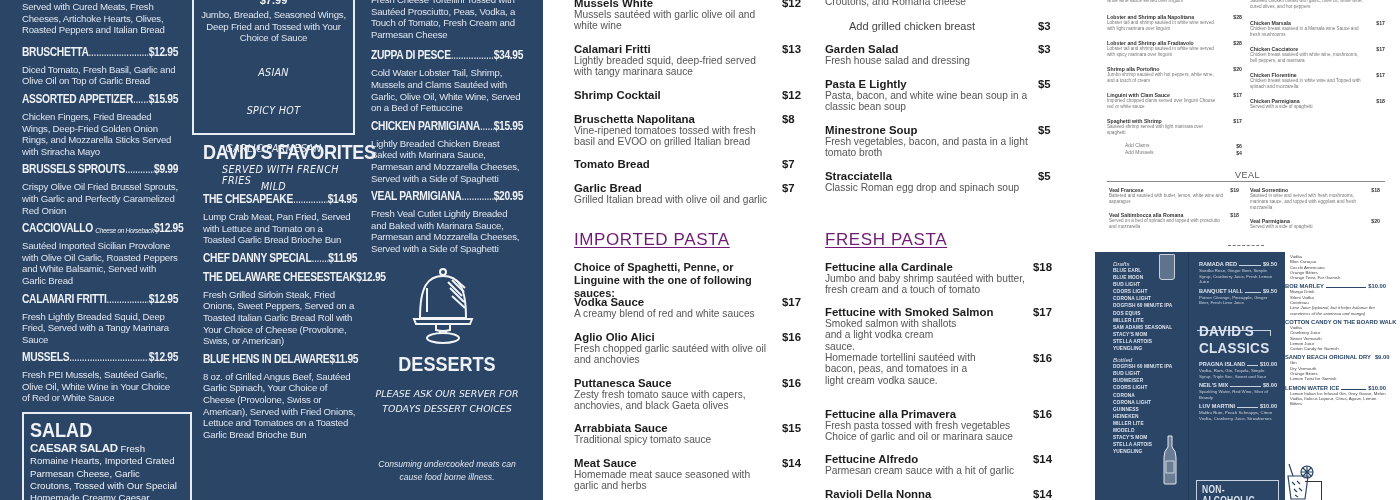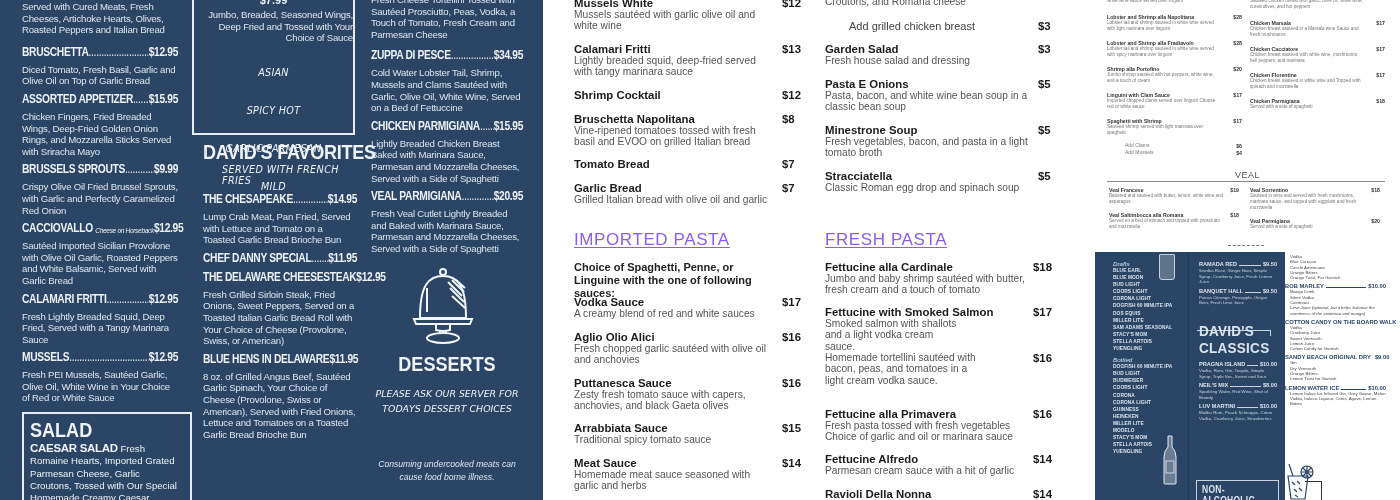--- a/index.html
+++ b/index.html
@@ -12,21 +12,21 @@
   .bcol.c1 { left: 22px; width: 156px; }
   .bcol.c2 { left: 192px; width: 165px; }
   .bcol.c3 { left: 371px; width: 152px; }
   .b-item-title { font-family: "Liberation Sans", sans-serif; font-weight: 700; font-size: 12.5px; letter-spacing: -0.4px; transform: scaleX(0.82); transform-origin: left; white-space: nowrap; display: flex; width: 122%; margin-top: 5px; }
   .b-item-title .nm { flex: 0 0 auto; }
   .b-item-title .dots { flex: 1 1 auto; overflow: hidden; white-space: nowrap; font-weight: 400; }
   .b-item-title .dots::before { content: "................................................................................"; }
   .b-item-title .pr { flex: 0 0 auto; }
   .b-item-title .small-it { font-style: italic; font-weight: 400; font-size: 8px; margin-left: 3px; align-self: flex-end; }
   .b-desc { font-size: 9.6px; line-height: 11.6px; letter-spacing: -0.2px; color: #dfe5ee; margin-top: 5px; }
-  .b-desc.center { text-align: right; }
+  .b-desc.center { text-align: center; }
   .wings-box { position: absolute; left: 192px; top: -6px; width: 163px; height: 141px; border: 2px solid #e8edf3; }
   .wings-price { text-align: center; font-weight: 700; font-size: 11px; margin-top: -2px; }
   .sauce { text-align: center; font-style: italic; font-family: "DejaVu Sans", sans-serif; font-size: 9.6px; letter-spacing: 0.3px; line-height: 18px; margin-top: 20px; }
   .sec-head { font-weight: 700; font-size: 21px; letter-spacing: -0.3px; transform: scaleX(0.86); transform-origin: left; white-space: nowrap; }
   .sec-sub { font-style: italic; font-family: "DejaVu Sans", sans-serif; font-size: 9.6px; letter-spacing: 0.4px; margin-left: 19px; }
   .salad-box { position: absolute; left: 22px; top: 412px; width: 170px; height: 100px; border: 2px solid #e8edf3; padding: 4px 6px; }
   .salad-title { font-weight: 700; font-size: 21px; transform: scaleX(0.86); transform-origin: left; }
   .salad-desc { font-size: 9.6px; line-height: 12.3px; }
   .salad-desc b { font-size: 11.5px; letter-spacing: -0.3px; }
   .dessert-icon { position: absolute; left: 410px; top: 266px; width: 66px; height: 80px; }
@@ -36,21 +36,21 @@
 
   
   .white-menu { position: absolute; left: 543px; top: 0; width: 552px; height: 500px; background: #ffffff; color: #222; }
   .wcol { position: absolute; top: 0; width: 228px; }
   .wcol.c1 { left: 31px; }
   .wcol.c2 { left: 282px; }
   .w-item { position: absolute; left: 0; width: 250px; }
   .w-name { font-weight: 700; font-size: 11.4px; color: #1c1c1c; }
   .w-price { position: absolute; left: 208px; top: 0; font-weight: 700; font-size: 11.4px; color: #1c1c1c; }
   .w-desc { font-size: 10.2px; line-height: 11.4px; color: #555; width: 200px; }
-  .w-sec { position: absolute; left: 0; font-size: 17px; letter-spacing: 0.6px; color: #8b5cf6; text-decoration: underline; text-underline-offset: 2px; text-decoration-thickness: 1px; }
+  .w-sec { position: absolute; left: 0; font-size: 17px; letter-spacing: 0.6px; color: #701a75; text-decoration: underline; text-underline-offset: 2px; text-decoration-thickness: 1px; }
   .w-choice { position: absolute; left: 0; width: 200px; font-weight: 700; font-size: 11px; line-height: 13px; color: #222; }
   .w-add { position: absolute; left: 24px; font-size: 11px; color: #444; }
 
   
   .r-top { position: absolute; left: 1095px; top: 0; width: 305px; height: 252px; background: #ffffff; }
   .r-col { position: absolute; top: 0; width: 135px; }
   .r-item { position: absolute; left: 0; width: 135px; }
   .r-name { font-weight: 700; font-size: 5.2px; color: #333; }
   .r-price { position: absolute; right: 0; top: 0; font-weight: 700; font-size: 5.2px; color: #333; }
   .r-desc { font-size: 4.6px; line-height: 5.8px; color: #777; width: 115px; }
@@ -290,21 +290,21 @@
     <div class="w-desc" style="position:absolute; top:-4px; left:0">Croutons, and Romana cheese</div>
     <div class="w-add" style="top:20px">Add grilled chicken breast</div>
     <div class="w-price" style="position:absolute; left:213px; top:20px">$3</div>
 
     <div class="w-item" style="top:43px">
       <div class="w-name">Garden Salad</div>
       <div class="w-price" style="left:213px">$3</div>
       <div class="w-desc">Fresh house salad and dressing</div>
     </div>
     <div class="w-item" style="top:78px">
-      <div class="w-name">Pasta E Onions</div>
+      <div class="w-name">Pasta E Lightly</div>
       <div class="w-price" style="left:213px">$5</div>
       <div class="w-desc" style="width:205px">Pasta, bacon, and white wine bean soup in a classic bean soup</div>
     </div>
     <div class="w-item" style="top:124px">
       <div class="w-name">Minestrone Soup</div>
       <div class="w-price" style="left:213px">$5</div>
       <div class="w-desc" style="width:205px">Fresh vegetables, bacon, and pasta in a light tomato broth</div>
     </div>
     <div class="w-item" style="top:170px">
       <div class="w-name">Stracciatella</div>

